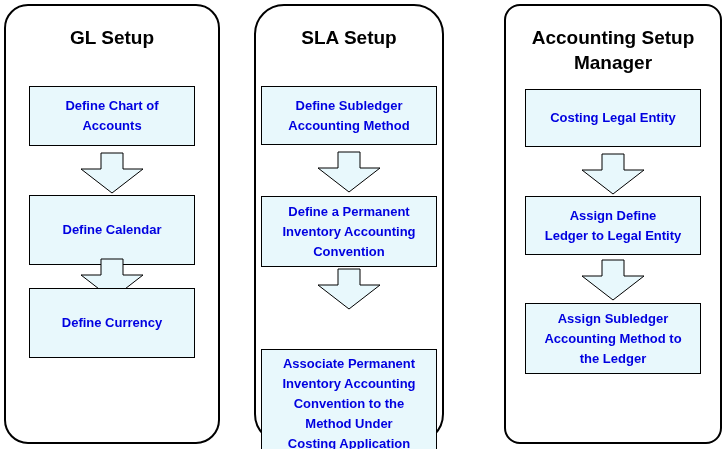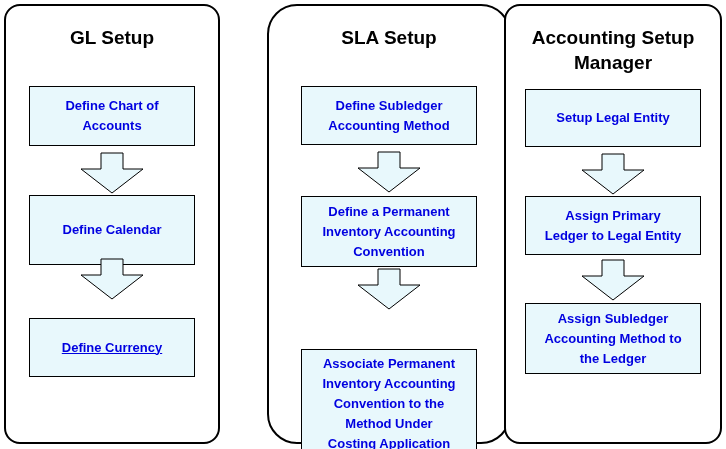--- a/index.html
+++ b/index.html
@@ -17,22 +17,22 @@
   }
   .panel {
     position: absolute;
     top: 4px;
     height: 440px;
     box-sizing: border-box;
     border: 2px solid var(--panel-border, #000);
     border-radius: 16px;
     background: #ffffff;
   }
-  .panel-1 { left: 4px;   width: 216px; }
-  .panel-2 { left: 267px; width: 244px; border-radius: 30px; }
+  .panel-1 { left: 4px;   width: 216px; border-radius: 24px; }
+  .panel-2 { left: 254px; width: 190px; border-radius: 30px; }
   .panel-3 { left: 504px; width: 218px; padding-left: 36px; }
 
   .title {
     position: absolute;
     top: 19px;
     left: 0;
     right: 0;
     margin: 0;
     text-align: center;
     font-size: 19px;
@@ -80,21 +80,21 @@
     <h2 class="title">GL Setup</h2>
     <div class="node" style="top:80px; width:166px; height:60px;">Define Chart of
 Accounts</div>
     <svg class="arrow" style="top:146px;" width="64" height="42" viewBox="0 0 64 42">
       <polygon points="21,1 43,1 43,17 63,17 32,41 1,17 21,17"></polygon>
     </svg>
     <div class="node" style="top:189px; width:166px; height:70px;">Define Calendar</div>
     <svg class="arrow" style="top:252px;" width="64" height="42" viewBox="0 0 64 42">
       <polygon points="21,1 43,1 43,17 63,17 32,41 1,17 21,17"></polygon>
     </svg>
-    <div class="node" style="top:312px; width:166px; height:59px;text-decoration:underline;">Define Currency</div>
+    <div class="node" style="top:282px; width:166px; height:70px;">Define Currency</div>
   </section>
 
   <section class="panel panel-2">
     <h2 class="title">SLA Setup</h2>
     <div class="node" style="top:80px; width:176px; height:59px;">Define Subledger
 Accounting Method</div>
     <svg class="arrow" style="top:145px;" width="64" height="42" viewBox="0 0 64 42">
       <polygon points="21,1 43,1 43,17 63,17 32,41 1,17 21,17"></polygon>
     </svg>
     <div class="node" style="top:190px; width:176px; height:71px;text-align:center;">Define a Permanent
@@ -106,25 +106,25 @@
     <div class="node" style="top:307px; width:176px; height:110px;margin-top:36px;">Associate Permanent
 Inventory Accounting
 Convention to the
 Method Under
 Costing Application</div>
   </section>
 
   <section class="panel panel-3">
     <h2 class="title">Accounting Setup
 Manager</h2>
-    <div class="node" style="top:83px; width:176px; height:58px;">Setup Legal Entity</div>
+    <div class="node" style="top:83px; width:176px; height:58px;">Costing Legal Entity</div>
     <svg class="arrow" style="top:147px;" width="64" height="42" viewBox="0 0 64 42">
       <polygon points="21,1 43,1 43,17 63,17 32,41 1,17 21,17"></polygon>
     </svg>
-    <div class="node" style="top:190px; width:176px; height:59px;">Assign Primary
+    <div class="node" style="top:190px; width:176px; height:59px;">Assign Define
 Ledger to Legal Entity</div>
     <svg class="arrow" style="top:253px;" width="64" height="42" viewBox="0 0 64 42">
       <polygon points="21,1 43,1 43,17 63,17 32,41 1,17 21,17"></polygon>
     </svg>
     <div class="node" style="top:297px; width:176px; height:71px;">Assign Subledger
 Accounting Method to
 the Ledger</div>
   </section>
 
 </div>

